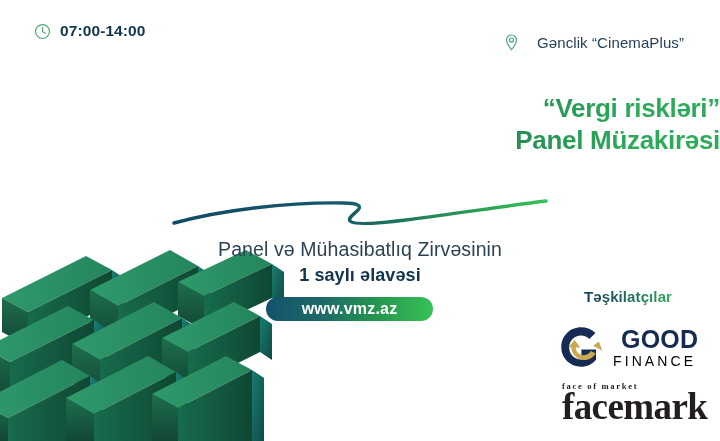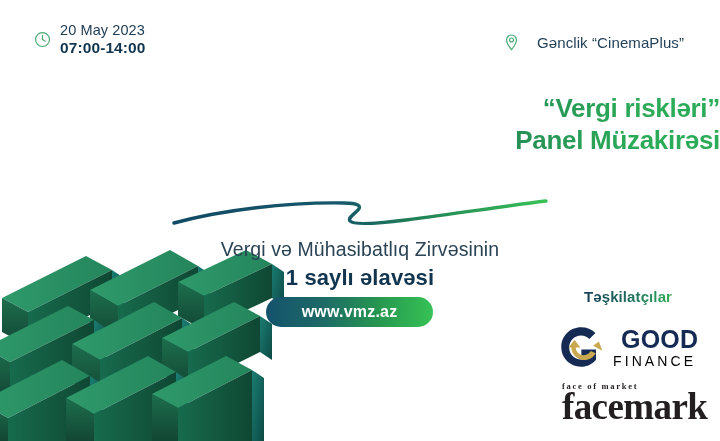--- a/index.html
+++ b/index.html
@@ -94,33 +94,33 @@
     font-size: 19.5px;
     font-weight: 400;
     color: #2a4355;
     letter-spacing: .1px;
   }
   .sub-line2 {
     position: absolute;
     left: 0; right: 0;
     top: 265px;
     text-align: center;
-    font-size: 22px;
+    font-size: 18px;
     font-weight: 700;
     color: #12354f;
     letter-spacing: .1px;
   }
 
   
   .url-pill {
     position: absolute;
     left: 266px;
     top: 297px;
     width: 167px;
-    height: 30px;
+    height: 24px;
     border-radius: 15px;
     background-image: linear-gradient(92deg, #14526c 0%, #1d6a67 34%, #26984f 68%, #37c256 100%);
     display: flex;
     align-items: center;
     justify-content: center;
     box-sizing: border-box;
   }
   .url-pill span {
     color: #ffffff;
     font-size: 16px;
@@ -290,21 +290,20 @@
       </g>
     </g>
   </svg>
 
   <div class="meta-datetime">
     <svg class="clock-icon" viewBox="0 0 20 20" aria-hidden="true">
       <circle cx="10" cy="10" r="8.2" fill="none" stroke="#4aab76" stroke-width="1.4"></circle>
       <path d="M10 5.4 V10 L13.3 12" fill="none" stroke="#4aab76" stroke-width="1.4" stroke-linecap="round"></path>
     </svg>
     <div class="dt-lines">
-      <div class="dt-date">20 May 2023</div>
       <div class="dt-time">07:00-14:00</div>
     </div>
   </div>
 
   <div class="meta-place">
     <svg class="pin-icon" viewBox="0 0 16 20" aria-hidden="true">
       <path d="M8 1.2c-3.2 0-5.8 2.6-5.8 5.8 0 4.3 5.8 11.4 5.8 11.4s5.8-7.1 5.8-11.4c0-3.2-2.6-5.8-5.8-5.8z" fill="none" stroke="#4aab76" stroke-width="1.4"></path>
       <circle cx="8" cy="7" r="2.3" fill="none" stroke="#4aab76" stroke-width="1.4"></circle>
     </svg>
     <div class="place-text">Gənclik “CinemaPlus”</div>
@@ -318,21 +317,21 @@
       <linearGradient id="sqg" x1="0" y1="0" x2="1" y2="0">
         <stop offset="0" stop-color="#114a66"></stop>
         <stop offset="0.45" stop-color="#16586a"></stop>
         <stop offset="0.62" stop-color="#1f7a58"></stop>
         <stop offset="1" stop-color="#38c256"></stop>
       </linearGradient>
     </defs>
     <path d="M6 33 C54 20 120 12 176 13 C190 13 194 16 190 20 C184 26 180 28 182 31 C185 35 206 34 238 30 C292 23 344 15 378 11" fill="none" stroke="url(#sqg)" stroke-width="3.4" stroke-linecap="round" stroke-linejoin="round"></path>
   </svg>
 
-  <div class="sub-line1">Vergi və Mühasibatlıq Zirvəsinin</div>
+  <div class="sub-line1">Panel və Mühasibatlıq Zirvəsinin</div>
   <div class="sub-line2">1 saylı əlavəsi</div>
 
   <div class="url-pill">
     <span>www.vmz.az</span>
   </div>
 
   <div class="org-label">Təşkilatçılar</div>
 
   <div class="logo-good">
     <svg class="gf-mark" viewBox="0 0 52 52" aria-hidden="true">

